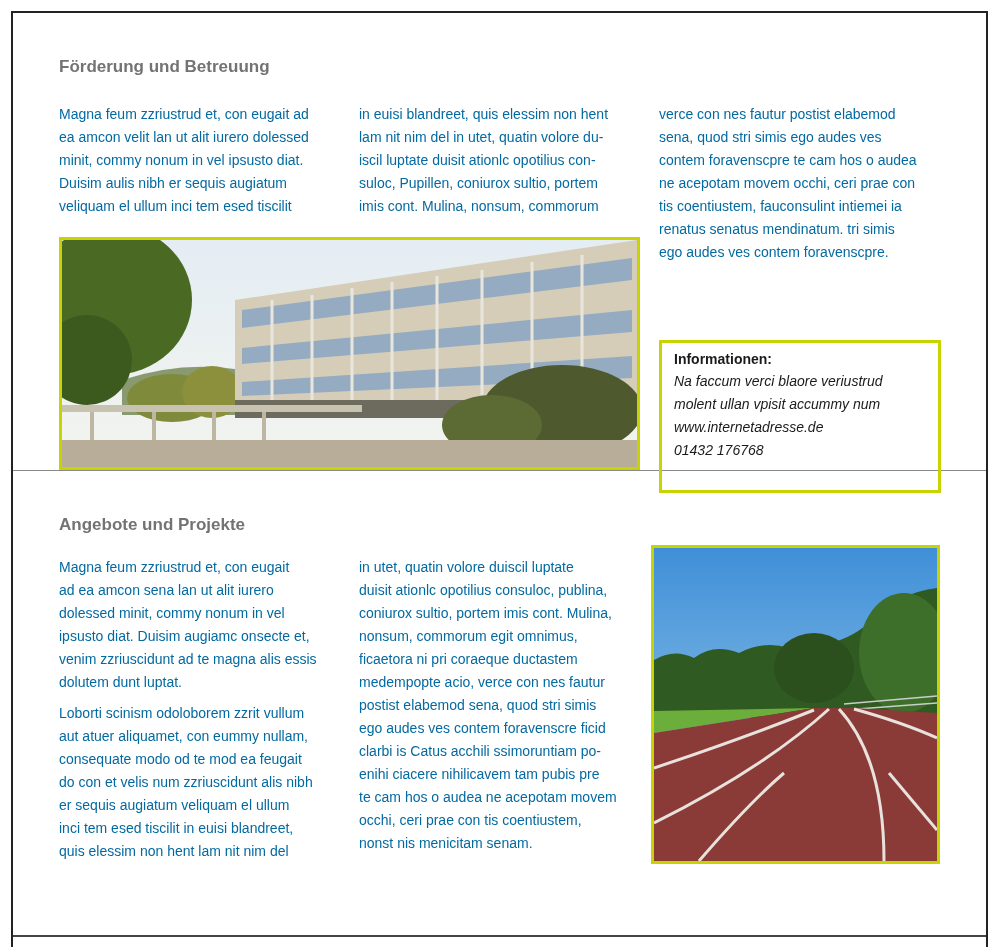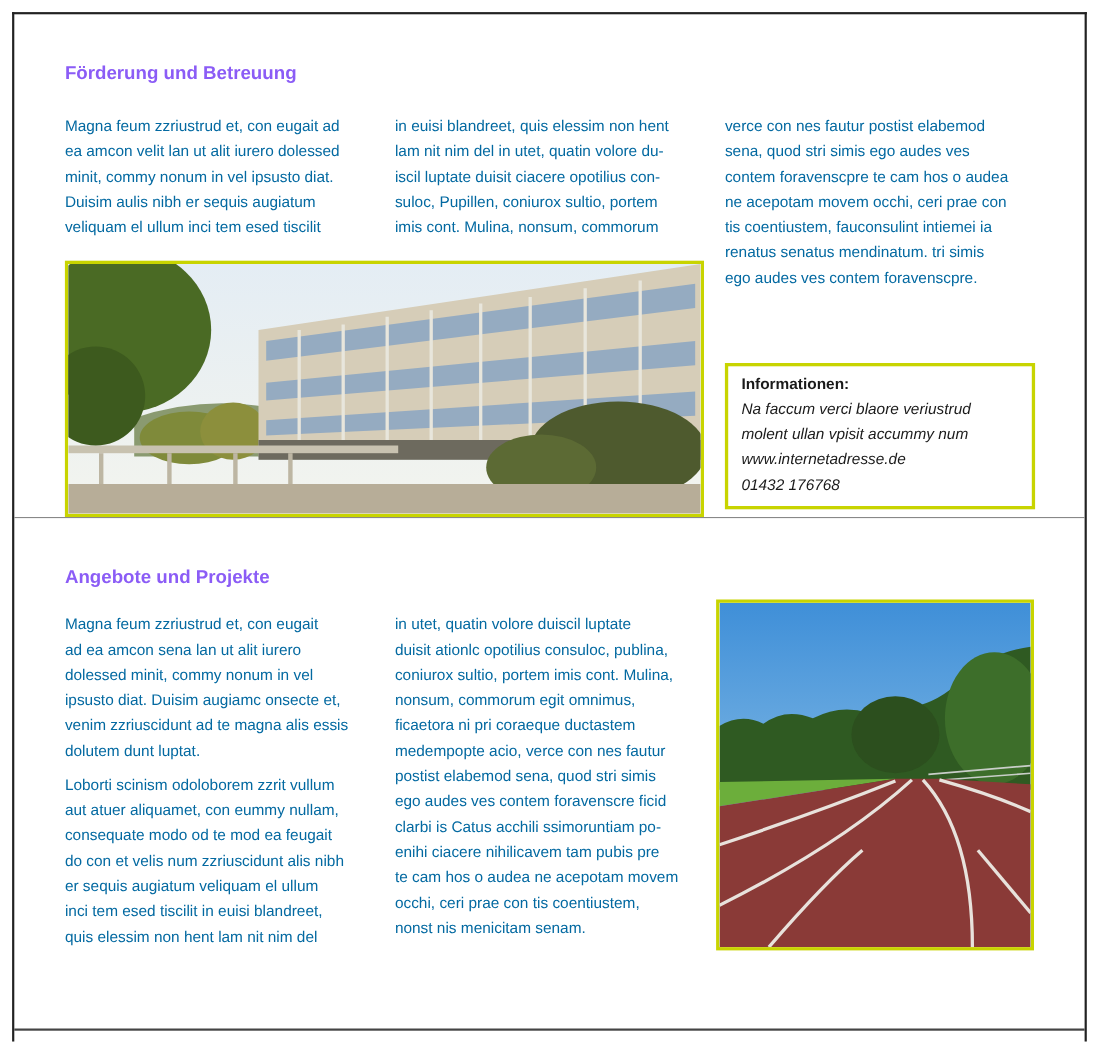--- a/index.html
+++ b/index.html
@@ -4,29 +4,29 @@
   <style>
     html, body { margin:0; padding:0; background:#ffffff; }
     body { width:1000px; height:947px; position:relative; overflow:hidden;
            font-family:"Liberation Sans", sans-serif; color:#1a1a1a; }
     .frame-top { position:absolute; left:11px; top:11px; width:977px; height:2px; background:#222; }
     .frame-left { position:absolute; left:11px; top:11px; width:2px; height:936px; background:#222; }
     .frame-right { position:absolute; left:986px; top:11px; width:2px; height:936px; background:#222; }
     .divider-mid { position:absolute; left:13px; top:470px; width:973px; height:1px; background:#888; }
     .divider-bottom { position:absolute; left:13px; top:935px; width:973px; height:2px; background:#444; }
 
-    h2 { position:absolute; margin:0; font-size:17px; font-weight:bold; color:#8b5cf6; letter-spacing:0; }
+    h2 { position:absolute; margin:0; font-size:17px; font-weight:bold; color:#737373; letter-spacing:0; }
     .col { position:absolute; font-size:14px; line-height:23px; color:#0369a1; margin:0; }
     .col p { margin:0; white-space:pre-line; }
     .col p + p { margin-top:8px; }
 
     .photo { position:absolute; border:3px solid #c8d400; box-sizing:border-box; overflow:hidden; }
     .photo svg { display:block; width:100%; height:100%; }
 
-    .infobox { position:absolute; left:659px; top:330px; width:282px; height:133px;
+    .infobox { position:absolute; left:659px; top:340px; width:282px; height:153px;
                border:3px solid #c8d400; box-sizing:border-box; padding:6px 12px; }
     .infobox .title { font-weight:bold; font-size:14px; line-height:21px; }
     .infobox .line { font-style:italic; font-size:14px; line-height:23px; }
   </style>
 </head>
 <body>
 
 <div class="frame-top"></div>
 <div class="frame-left"></div>
 <div class="frame-right"></div>
@@ -39,21 +39,21 @@
   <div class="col" style="left:59px; top:103px; width:290px;">
     <p>Magna feum zzriustrud et, con eugait ad
 ea amcon velit lan ut alit iurero dolessed
 minit, commy nonum in vel ipsusto diat.
 Duisim aulis nibh er sequis augiatum
 veliquam el ullum inci tem esed tiscilit</p>
   </div>
   <div class="col" style="left:359px; top:103px; width:290px;">
     <p>in euisi blandreet, quis elessim non hent
 lam nit nim del in utet, quatin volore du-
-iscil luptate duisit ciacere opotilius con-
+iscil luptate duisit ationlc opotilius con-
 suloc, Pupillen, coniurox sultio, portem
 imis cont. Mulina, nonsum, commorum</p>
   </div>
   <div class="col" style="left:659px; top:103px; width:300px;">
     <p style="margin-top:0;">verce con nes fautur postist elabemod
 sena, quod stri simis ego audes ves
 contem foravenscpre te cam hos o audea
 ne acepotam movem occhi, ceri prae con
 tis coentiustem, fauconsulint intiemei ia
 renatus senatus mendinatum. tri simis

